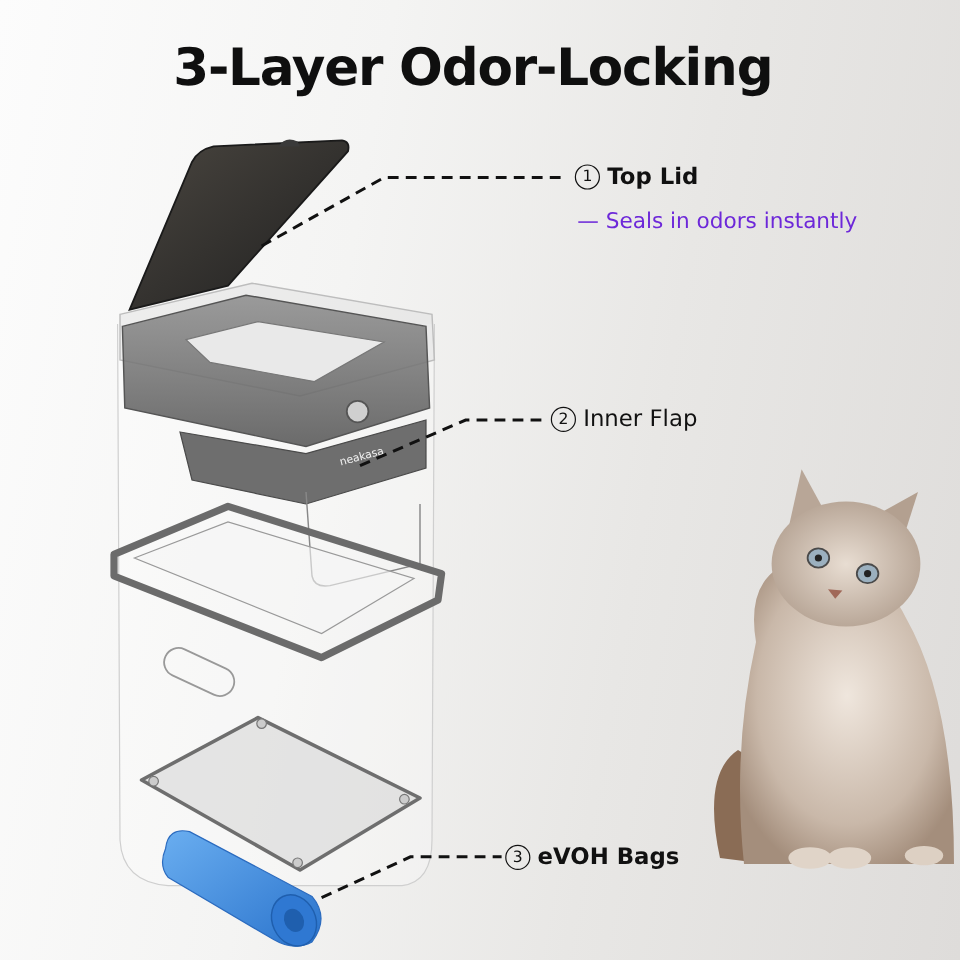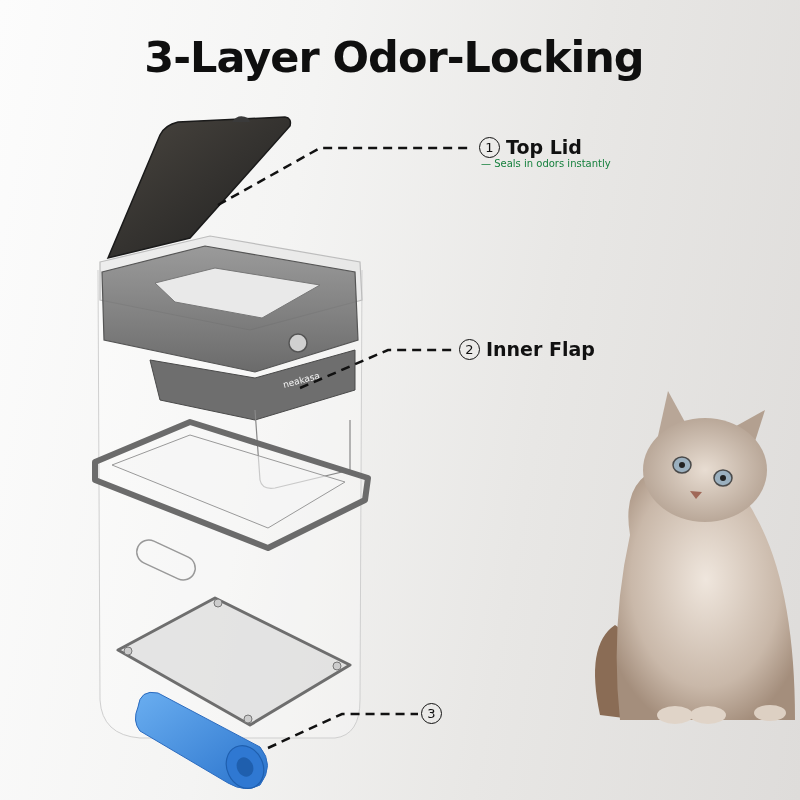--- a/index.html
+++ b/index.html
@@ -13,21 +13,21 @@
     text-align: center; font-size: 43px; font-weight: bold; letter-spacing: -1px;
     color: #0f0f0f; font-family: "DejaVu Sans", sans-serif;
   }
   .callout { position: absolute; color: #111; }
   .callout .head { display: flex; align-items: center; gap: 6px; font-weight: bold; font-size: 19px; white-space: nowrap; }
   .callout .num {
     display: inline-flex; align-items: center; justify-content: center;
     width: 21px; height: 21px; border: 1.8px solid #111; border-radius: 50%;
     font-size: 13px; font-weight: normal; box-sizing: border-box;
   }
-  .callout .desc { font-size: 10px; margin-top: 0; margin-left: 2px; white-space: nowrap; color: #15803d; }
+  .callout .desc { font-size: 18px; margin-top: 16px; margin-left: 2px; white-space: nowrap; color: #6d28d9; }
   .leader { position: absolute; left: 0; top: 0; width: 800px; height: 800px; pointer-events: none; }
   .product { position: absolute; left: 0; top: 0; width: 800px; height: 800px; }
   .cat { position: absolute; left: 580px; top: 385px; width: 220px; height: 345px; }
 </style>
 </head>
 <body>
 
 <div class="title">3-Layer Odor-Locking</div>
 
 <svg class="product" viewBox="0 0 800 800">
@@ -124,21 +124,22 @@
   <div class="head">
     <span class="num">1</span>
     <span>Top Lid</span>
   </div>
   <div class="desc">— Seals in odors instantly</div>
 </div>
 
 <div class="callout" style="left:459px;top:338px">
   <div class="head">
     <span class="num">2</span>
-    <span style="font-weight:bold">Inner Flap</span>
+    <span style="font-weight:normal">Inner Flap</span>
   </div>
 </div>
 
 <div class="callout" style="left:421px;top:703px">
   <div class="head">
     <span class="num">3</span>
+    <span>eVOH Bags</span>
   </div>
 </div>
 
 </body></html>

